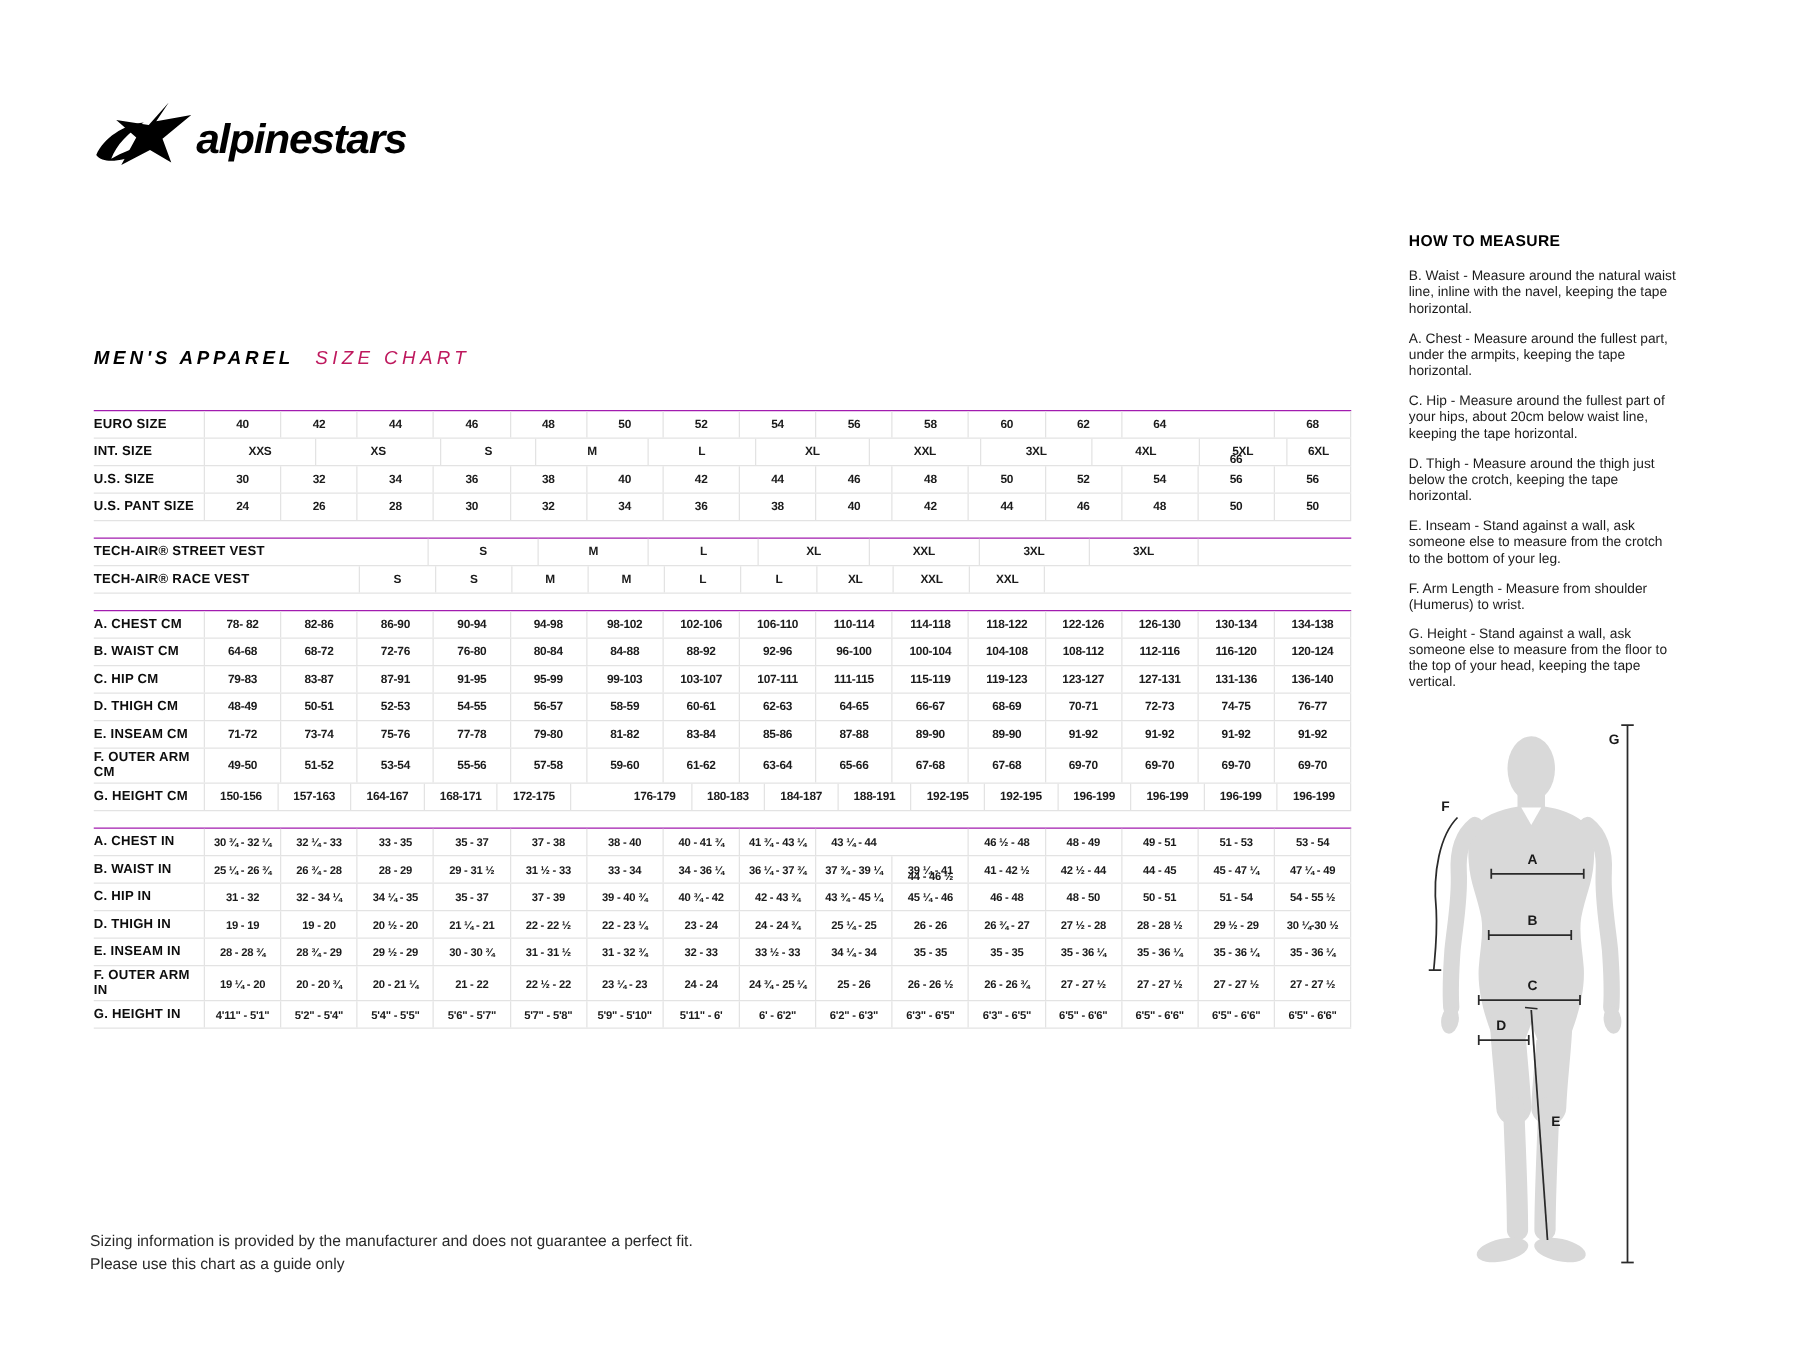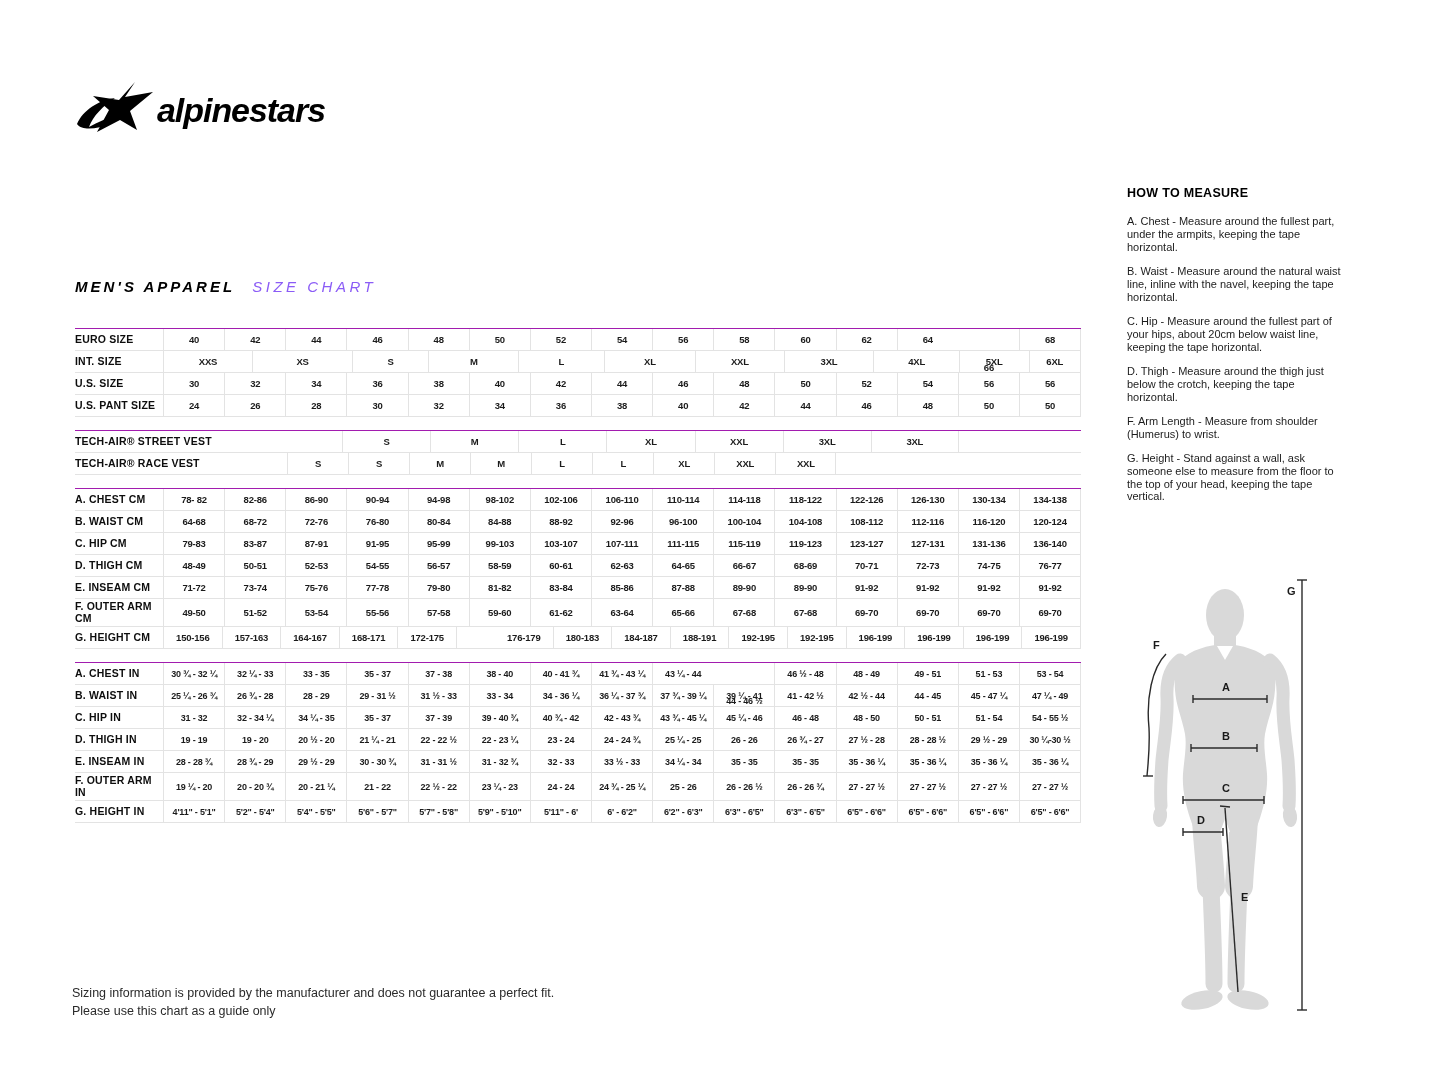--- a/index.html
+++ b/index.html
@@ -5,21 +5,21 @@
   * { margin:0; padding:0; box-sizing:border-box; }
   html,body { background:#ffffff; }
   body { width:1445px; height:1084px; position:relative; font-family:"Liberation Sans", sans-serif; color:#111; overflow:hidden; }
 
   
   .logo { position:absolute; left:73px; top:80px; width:260px; height:60px; }
 
   
   .title { position:absolute; left:75px; top:278px; font-style:italic; font-size:15px; letter-spacing:3px; white-space:nowrap; }
   .title .main { font-weight:bold; color:#000; }
-  .title .sub  { font-weight:normal; color:#8b5cf6; margin-left:10px; letter-spacing:3.5px; }
+  .title .sub  { font-weight:normal; color:#be185d; margin-left:10px; letter-spacing:3.5px; }
 
   
   .tbl { position:absolute; left:75px; top:328px; width:1006px; }
   .tgroup { border-top:1px solid #a21caf; }
   .tgroup.gap { margin-top:13px; }
   .trow { display:flex; height:22px; border-bottom:1px solid #e3e3e3; align-items:stretch; }
   .trow.tall { height:28px; }
   .tlabel { width:88px; flex:none; display:flex; align-items:center; font-size:10.5px; font-weight:bold; color:#0d0d0d; letter-spacing:0.2px; line-height:1.05; }
   .trow.nowrap .tlabel { white-space:nowrap; overflow:visible; }
   .tdata { flex:1 1 0; display:flex; min-width:0; }
@@ -446,24 +446,25 @@
           <div class="tcell" style="flex: 1 1 0px;">6'5" - 6'6"</div>
           <div class="tcell" style="flex: 1 1 0px;">6'5" - 6'6"</div>
           <div class="tcell endcell" style="flex: 1 1 0px;">6'5" - 6'6"</div>
         </div>
       </div>
     </div>
   </div>
 
 <div class="howto">
   <h2>HOW TO MEASURE</h2>
+  <p>B. Waist - Measure around the natural waist line, inline with the navel, keeping the tape horizontal.</p>
   <p>A. Chest - Measure around the fullest part, under the armpits, keeping the tape horizontal.</p>
-  <p>B. Waist - Measure around the natural waist line, inline with the navel, keeping the tape horizontal.</p>
   <p>C. Hip - Measure around the fullest part of your hips, about 20cm below waist line, keeping the tape horizontal.</p>
   <p>D. Thigh - Measure around the thigh just below the crotch, keeping the tape horizontal.</p>
+  <p>E. Inseam - Stand against a wall, ask someone else to measure from the crotch to the bottom of your leg.</p>
   <p>F. Arm Length - Measure from shoulder (Humerus) to wrist.</p>
   <p>G. Height - Stand against a wall, ask someone else to measure from the floor to the top of your head, keeping the tape vertical.</p>
 </div>
 
 <div class="figure">
   <svg viewBox="0 0 315 462" width="315" height="462">
 
     <g fill="#d9d9d9" stroke="none">
       <ellipse cx="95" cy="47" rx="19" ry="26"></ellipse>
       <path d="M84,58 L84,78 C84,83 89,88 95,90 C101,88 106,83 106,78 L106,58 Z"></path>

